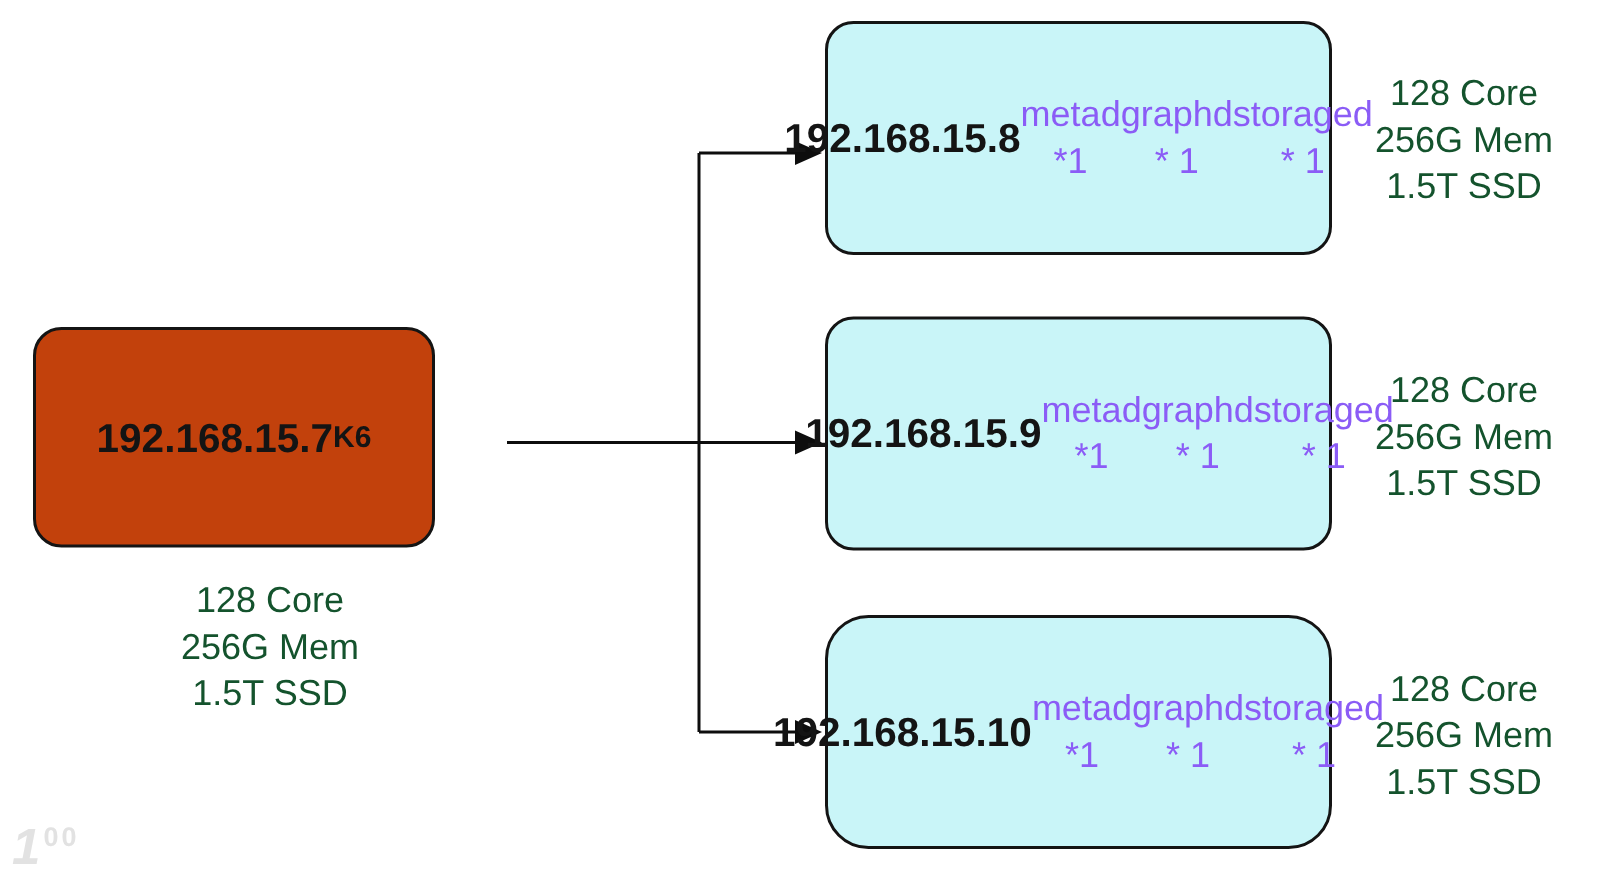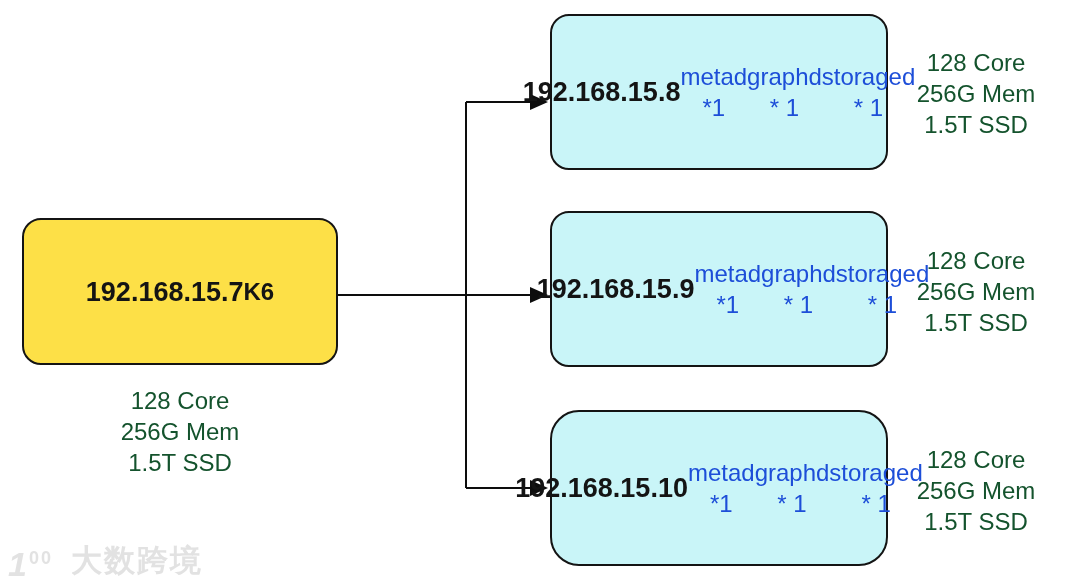--- a/index.html
+++ b/index.html
@@ -22,48 +22,48 @@
     border-radius: 19px;
     display: flex;
     flex-direction: row;
     align-items: center;
     justify-content: center;
     text-align: center;
   }
   .node-source {
     left: 22px;
     top: 218px;
-    width: 316px;
+    width: 268px;
     height: 147px;
-    background: #fde047;
+    background: #c2410c;
   }
   .node-target {
     left: 550px;
     width: 338px;
     height: 156px;
     background: #c9f5f8;
   }
   .node-target.t0 { top: 14px; }
   .node-target.t1 { top: 211px; padding-left: 28px; }
   .node-target.t2 { top: 410px; border-radius: 29px; }
   .node-ip {
     font-size: 27px;
     font-weight: bold;
     color: #141414;
     line-height: 34px;
   }
   .node-sub {
-    font-size: 24px;
+    font-size: 20px;
     font-weight: bold;
     color: #141414;
     line-height: 36px;
   }
   .svc-line {
     font-size: 24px;
-    color: #1d4ed8;
+    color: #8b5cf6;
     line-height: 31px;
   }
   .spec-block {
     position: absolute;
     text-align: center;
     font-size: 24px;
     color: #14532d;
     line-height: 31px;
   }
   .spec-source {
@@ -173,16 +173,15 @@
     <div class="svc-line">storaged * 1</div>
   </div>
   <div class="spec-block spec-side s2">
     <div>128 Core</div>
     <div>256G Mem</div>
     <div>1.5T SSD</div>
   </div>
 
   <div class="watermark">
     <span class="wm-logo"><span>1</span><span class="wm-sup">00</span></span>
-    <span class="wm-text">大数跨境</span>
   </div>
 
 </div>
 
 </body></html>

